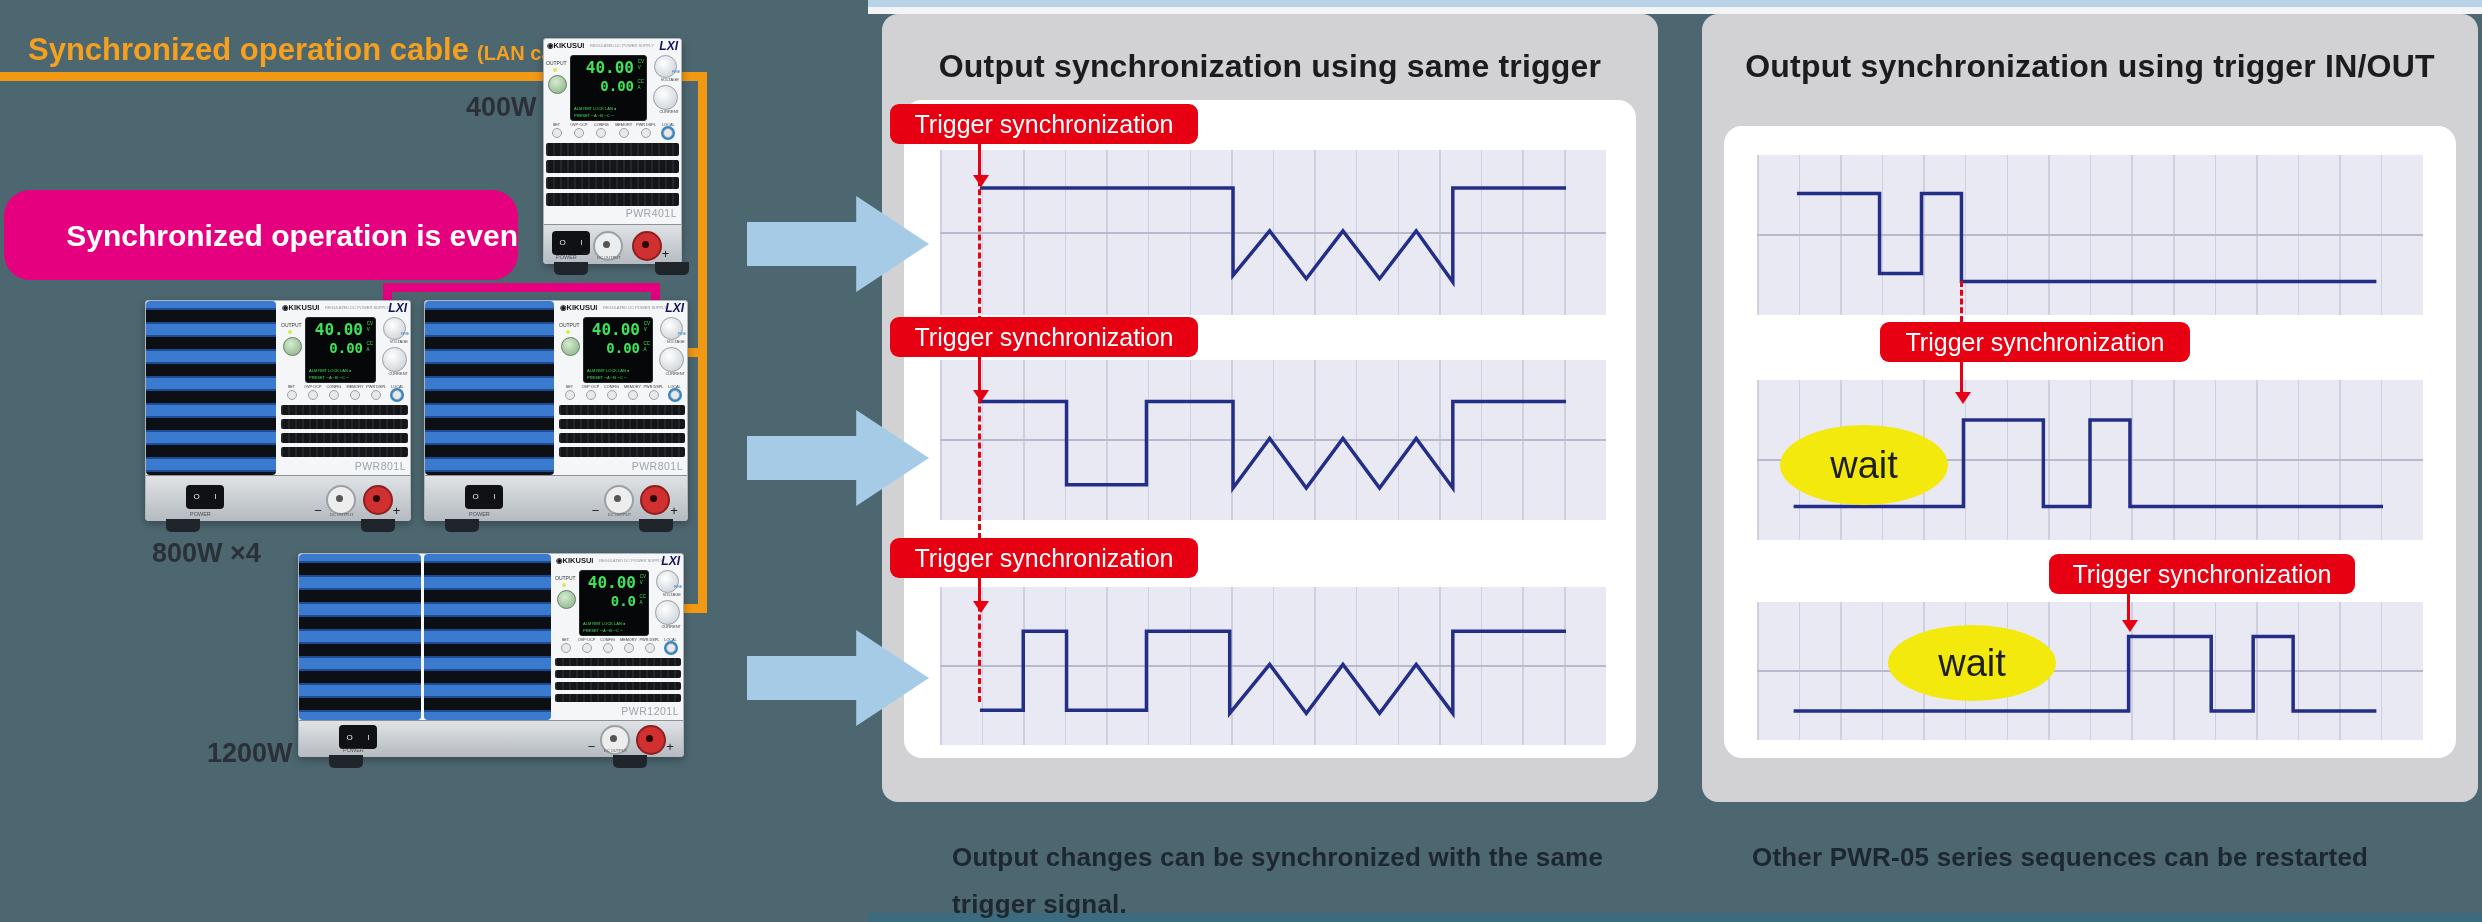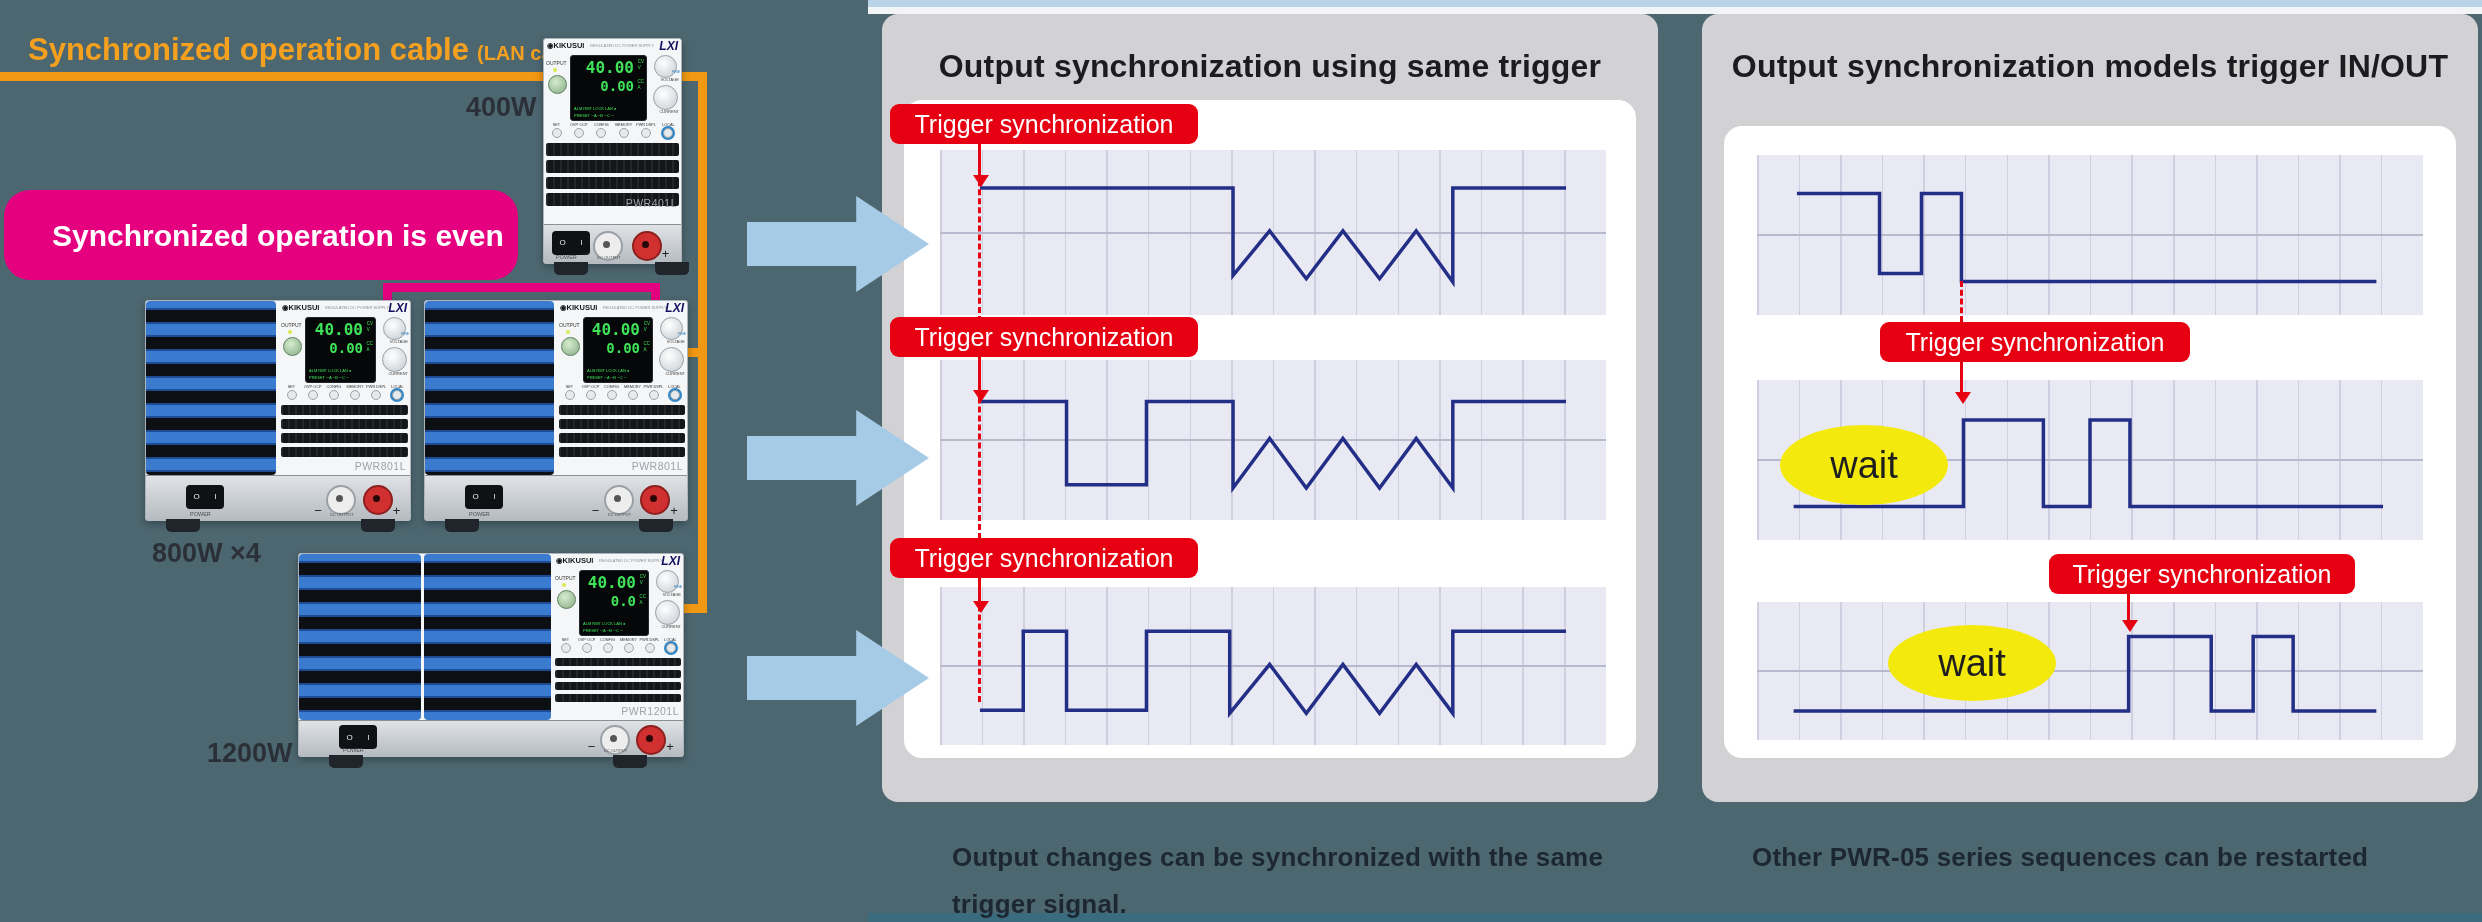--- a/index.html
+++ b/index.html
@@ -61,21 +61,21 @@
 
   <div class="abs cable" style="left:0;top:72px;width:707px;height:9px;"></div>
   <div class="abs cable" style="left:698px;top:72px;width:9px;height:541px;"></div>
   <div class="abs cable" style="left:678px;top:348px;width:22px;height:9px;"></div>
   <div class="abs cable" style="left:666px;top:604px;width:34px;height:9px;"></div>
 
   <div class="abs cable-m" style="left:383px;top:283px;width:277px;height:9px;"></div>
   <div class="abs cable-m" style="left:383px;top:283px;width:9px;height:24px;"></div>
   <div class="abs cable-m" style="left:651px;top:283px;width:9px;height:24px;"></div>
 
-  <div class="abs pinkbadge" style="left:4px;top:190px;width:466px;height:90px;">
+  <div class="abs pinkbadge" style="left:4px;top:190px;width:466px;height:90px;align-items:flex-end;">
     <div>Synchronized operation is even</div>
   </div>
 
   <div class="abs wattlabel" style="left:466px;top:92px;">400W</div>
   <div class="abs wattlabel" style="left:152px;top:538px;">800W ×4</div>
   <div class="abs wattlabel" style="left:207px;top:738px;">1200W</div>
 
   <div id="psu-layer" class="abs" style="left:0;top:0;width:100%;height:100%;">
       <div class="psu" style="position: absolute; left: 543px; top: 38px; width: 137px; height: 224px; background: rgb(245, 246, 247); border: 1px solid rgb(174, 180, 186); border-radius: 3px; box-shadow: rgba(0, 0, 0, 0.3) 0px 3px 8px; z-index: 2;">
         <div style="position: absolute; left: 0px; top: 0px; width: 137px; height: 185px;">
@@ -123,21 +123,21 @@
             </div>
             <div style="display: flex; flex-direction: column; align-items: center; width: 21px;">
               <div style="font-size: 3.8px; color: rgb(51, 51, 51); white-space: nowrap;">LOCAL</div>
               <div style="width: 8px; height: 8px; border-radius: 50%; background: rgb(231, 233, 235); border: 1px solid rgb(154, 162, 170); margin-top: 1px; box-shadow: rgb(47, 134, 200) 0px 0px 0px 2px;"></div>
             </div>
           </div>
           <div style="position: absolute; left: 2px; right: 2px; top: 104px; height: 12.75px; background: repeating-linear-gradient(90deg, rgba(255, 255, 255, 0.07) 0px, rgba(255, 255, 255, 0.07) 2px, transparent 2px, transparent 7px) rgb(20, 22, 26); border-radius: 2px;"></div>
           <div style="position: absolute; left: 2px; right: 2px; top: 120.75px; height: 12.75px; background: repeating-linear-gradient(90deg, rgba(255, 255, 255, 0.07) 0px, rgba(255, 255, 255, 0.07) 2px, transparent 2px, transparent 7px) rgb(20, 22, 26); border-radius: 2px;"></div>
           <div style="position: absolute; left: 2px; right: 2px; top: 137.5px; height: 12.75px; background: repeating-linear-gradient(90deg, rgba(255, 255, 255, 0.07) 0px, rgba(255, 255, 255, 0.07) 2px, transparent 2px, transparent 7px) rgb(20, 22, 26); border-radius: 2px;"></div>
           <div style="position: absolute; left: 2px; right: 2px; top: 154.25px; height: 12.75px; background: repeating-linear-gradient(90deg, rgba(255, 255, 255, 0.07) 0px, rgba(255, 255, 255, 0.07) 2px, transparent 2px, transparent 7px) rgb(20, 22, 26); border-radius: 2px;"></div>
-          <div style="position: absolute; right: 4px; top: 158px; font-size: 10.5px; color: rgb(155, 163, 172); letter-spacing: 0.5px;">PWR401L</div>
+          <div style="position: absolute; right: 4px; top: 168px; font-size: 10.5px; color: rgb(155, 163, 172); letter-spacing: 0.5px;">PWR401L</div>
         </div>
         <div style="position: absolute; left: 0px; top: 185px; width: 137px; height: 39px; background: linear-gradient(rgb(224, 227, 230), rgb(180, 186, 192)); border-top: 1px solid rgb(140, 145, 150); border-radius: 0px 0px 3px 3px;">
           <div style="position: absolute; left: 8px; top: 5.5px; width: 38px; height: 24px; background: rgb(16, 17, 20); border-radius: 4px; display: flex; align-items: center; justify-content: space-around; color: rgb(238, 238, 238); font-size: 8px;">
             <span>O</span>
             <span>I</span>
           </div>
           <div style="position: absolute; left: 12px; top: 29px; font-size: 5.5px; color: rgb(74, 79, 85);">POWER</div>
           <div style="position: absolute; left: 49.32px; top: 5.5px; width: 26px; height: 26px; border-radius: 50%; background: rgb(237, 237, 237); border: 2px solid rgb(154, 160, 166);">
             <div style="position: absolute; left: 8px; top: 8px; width: 7px; height: 7px; border-radius: 50%; background: rgb(85, 85, 85);"></div>
           </div>
@@ -424,21 +424,21 @@
     <span>Trigger synchronization</span>
   </div>
   <div class="abs tbadge" style="left:890px;top:538px;width:308px;height:40px;">
     <span>Trigger synchronization</span>
   </div>
 
   <div class="abs caption" style="left:952px;top:842px;">Output changes can be synchronized with the same</div>
   <div class="abs caption" style="left:952px;top:889px;">trigger signal.</div>
 
   <div class="abs panel" style="left:1702px;top:14px;width:776px;height:788px;"></div>
-  <div class="abs panel-title" style="left:1702px;top:48px;width:776px;">Output synchronization models trigger IN/OUT</div>
+  <div class="abs panel-title" style="left:1702px;top:48px;width:776px;">Output synchronization using trigger IN/OUT</div>
   <div class="abs card" style="left:1724px;top:126px;width:732px;height:632px;"></div>
 
   <div class="abs chart" style="left:1757px;top:155px;width:666px;height:160px;">
     <div class="wave">
         <svg viewBox="0 0 1000 1000" preserveAspectRatio="none">
           <polyline points="60,240 184,240 184,740 247,740 247,240 307,240 307,790 930,790" fill="none" stroke="#232E87" stroke-width="3.5" vector-effect="non-scaling-stroke" stroke-linejoin="miter"></polyline>
         </svg>
       </div>
   </div>
   <div class="abs chart" style="left:1757px;top:380px;width:666px;height:160px;">

